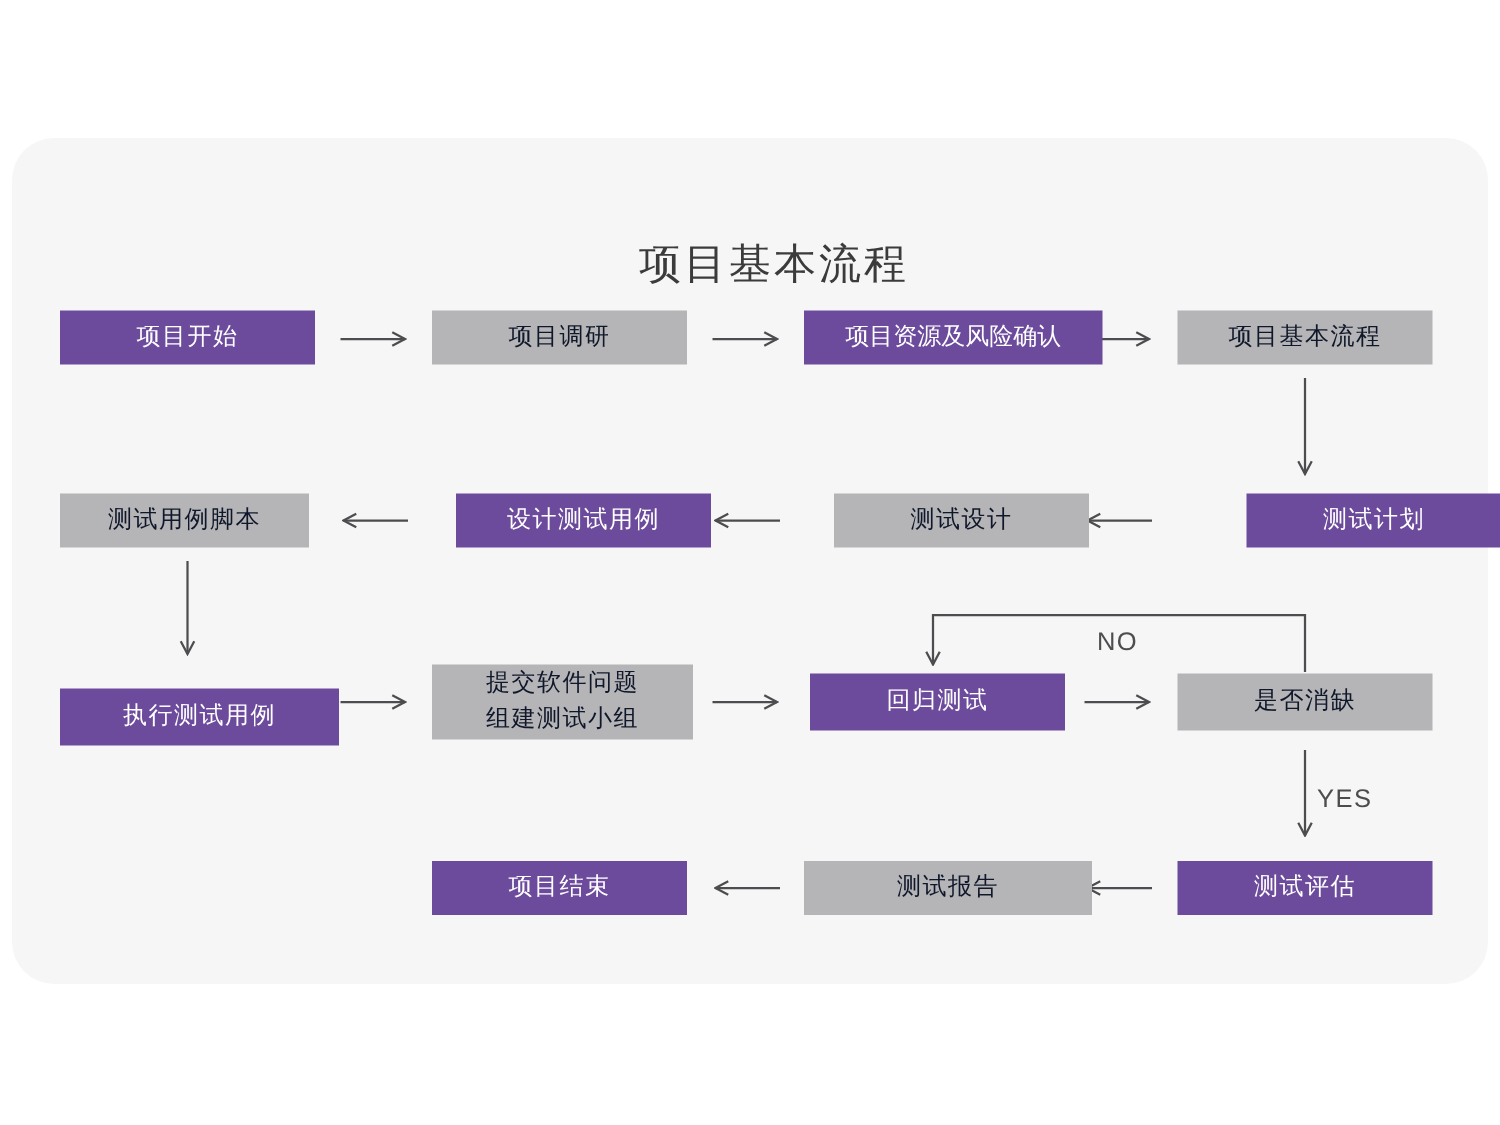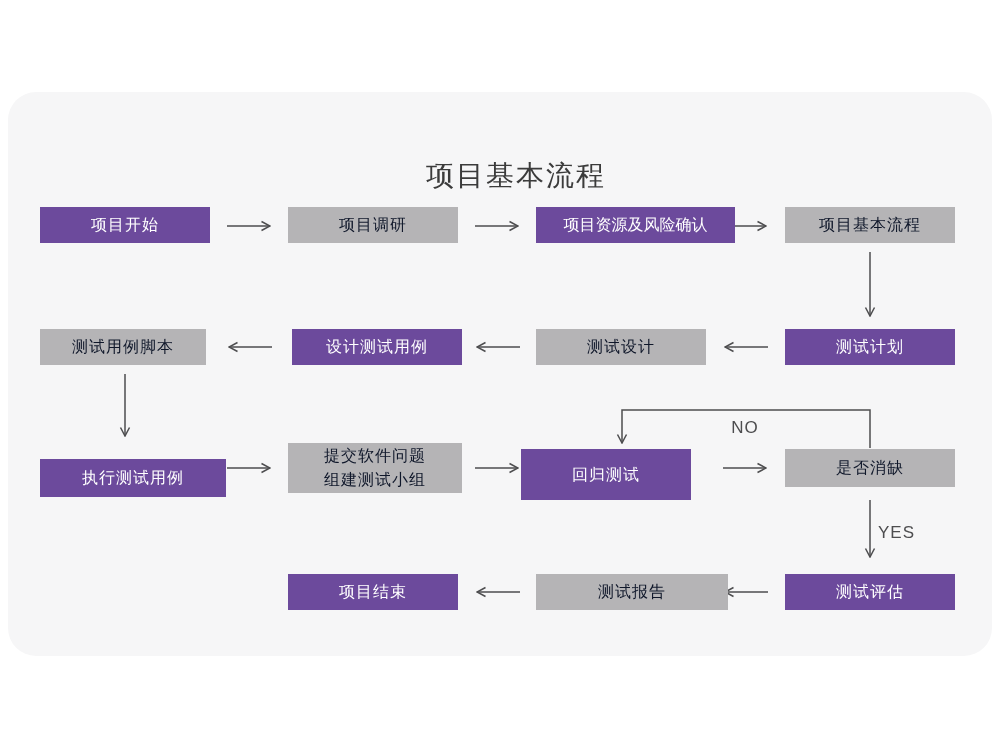--- a/index.html
+++ b/index.html
@@ -123,38 +123,38 @@
   <div class="node primary" style="left:536px;top:207px;width:199px;height:36px;letter-spacing:0">
     <span>项目资源及风险确认</span>
   </div>
   <div class="node muted" style="left:785px;top:207px;width:170px;height:36px">
     <span>项目基本流程</span>
   </div>
 
   <div class="node muted" style="left:40px;top:329px;width:166px;height:36px">
     <span>测试用例脚本</span>
   </div>
-  <div class="node primary" style="left:292px;top:329px;width:170px;height:36px">
+  <div class="node primary" style="left:304px;top:329px;width:170px;height:36px">
     <span>设计测试用例</span>
   </div>
-  <div class="node muted" style="left:536px;top:329px;width:170px;height:36px">
+  <div class="node muted" style="left:556px;top:329px;width:170px;height:36px">
     <span>测试设计</span>
   </div>
-  <div class="node primary" style="left:785px;top:329px;width:170px;height:36px">
+  <div class="node primary" style="left:831px;top:329px;width:170px;height:36px">
     <span>测试计划</span>
   </div>
 
   <div class="node primary" style="left:40px;top:459px;width:186px;height:38px">
     <span>执行测试用例</span>
   </div>
   <div class="node muted" style="left:288px;top:443px;width:174px;height:50px">
     <span>提交软件问题</span>
     <span>组建测试小组</span>
   </div>
-  <div class="node primary" style="left:521px;top:449px;width:170px;height:51px">
+  <div class="node primary" style="left:540px;top:449px;width:170px;height:38px">
     <span>回归测试</span>
   </div>
   <div class="node primary" style="left:288px;top:574px;width:170px;height:36px">
     <span>项目结束</span>
   </div>
 
   <div class="node muted" style="left:785px;top:449px;width:170px;height:38px">
     <span>是否消缺</span>
   </div>
   <div class="node muted" style="left:536px;top:574px;width:192px;height:36px">

